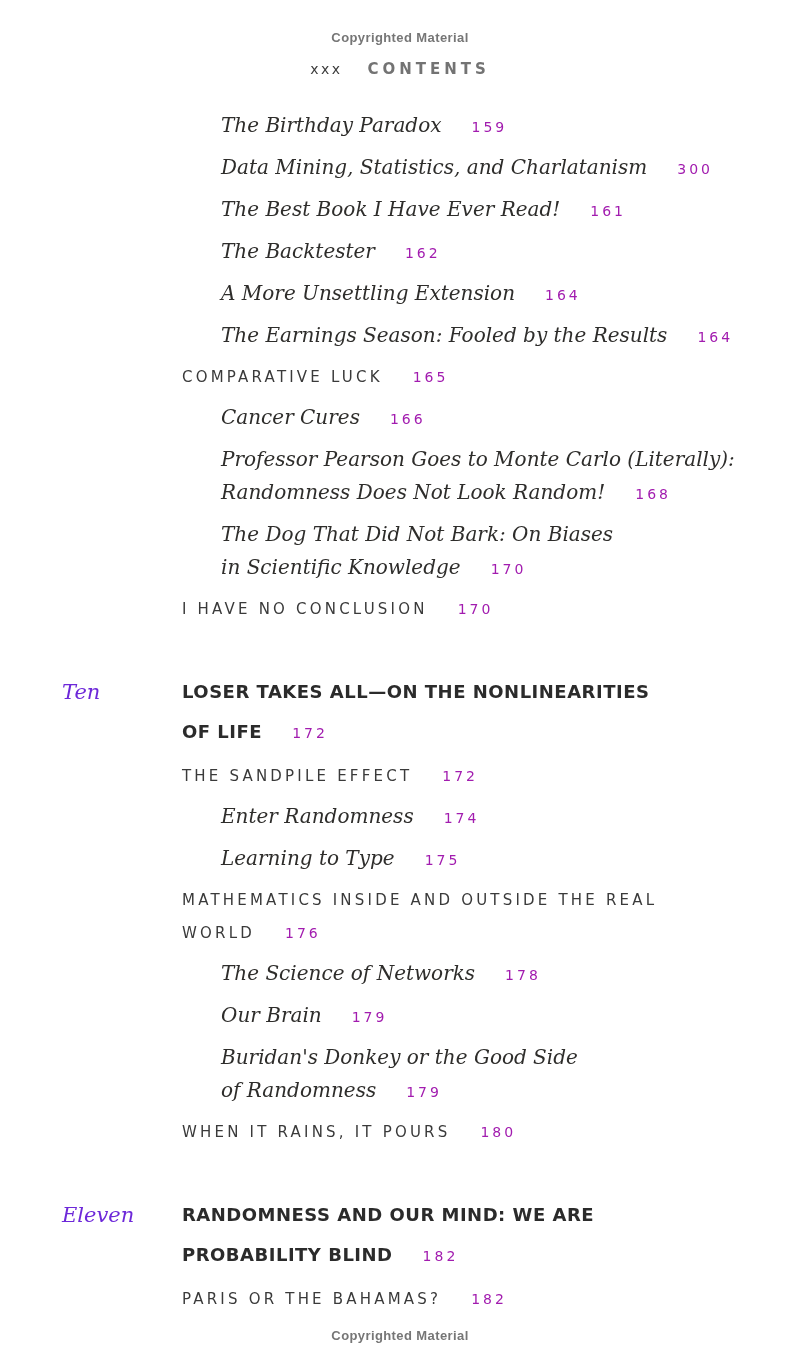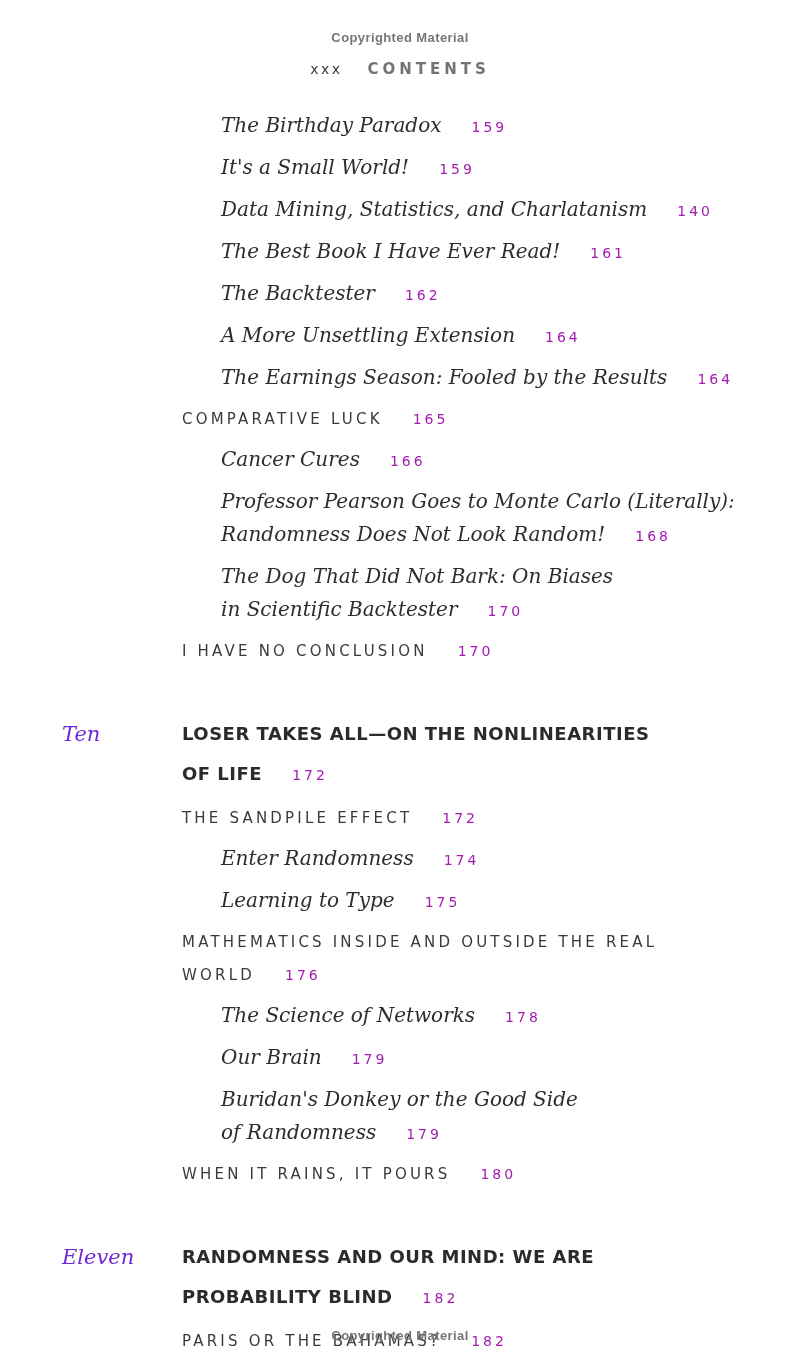--- a/index.html
+++ b/index.html
@@ -98,44 +98,43 @@
 
   <div class="running-head">
     <span class="folio">xxx</span>
     <span class="head-title">CONTENTS</span>
   </div>
 
   <div class="toc">
 
     <div class="row sub"><span>The Birthday Paradox</span><span class="pg">159</span></div>
 
-    <div class="row sub"><span>It's a Small World!</span><span class="pg">159</span></div>
 
-    <div class="row sub"><span>Data Mining, Statistics, and Charlatanism</span><span class="pg">140</span></div>
+    <div class="row sub"><span>Data Mining, Statistics, and Charlatanism</span><span class="pg">300</span></div>
 
     <div class="row sub"><span>The Best Book I Have Ever Read!</span><span class="pg">161</span></div>
 
     <div class="row sub"><span>The Backtester</span><span class="pg">162</span></div>
 
     <div class="row sub"><span>A More Unsettling Extension</span><span class="pg">164</span></div>
 
     <div class="row sub"><span>The Earnings Season: Fooled by the Results</span><span class="pg">164</span></div>
 
     <div class="row section"><span>COMPARATIVE LUCK</span><span class="pg">165</span></div>
 
     <div class="row sub"><span>Cancer Cures</span><span class="pg">166</span></div>
 
     <div class="row sub">
       <div class="l"><span>Professor Pearson Goes to Monte Carlo (Literally):</span></div>
       <div class="l"><span>Randomness Does Not Look Random!</span><span class="pg">168</span></div>
     </div>
 
     <div class="row sub">
       <div class="l"><span>The Dog That Did Not Bark: On Biases</span></div>
-      <div class="l"><span>in Scientific Backtester</span><span class="pg">170</span></div>
+      <div class="l"><span>in Scientific Knowledge</span><span class="pg">170</span></div>
     </div>
 
     <div class="row section"><span>I HAVE NO CONCLUSION</span><span class="pg">170</span></div>
 
     <div class="row chapter">
       <div class="ch-label">Ten</div>
       <div class="ch-title">
         <div class="l"><span>LOSER TAKES ALL—ON THE NONLINEARITIES</span></div>
         <div class="l"><span>OF LIFE</span><span class="pg">172</span></div>
       </div>

